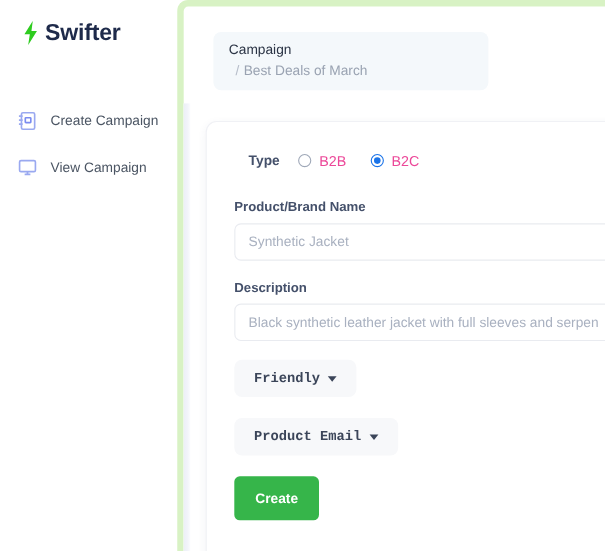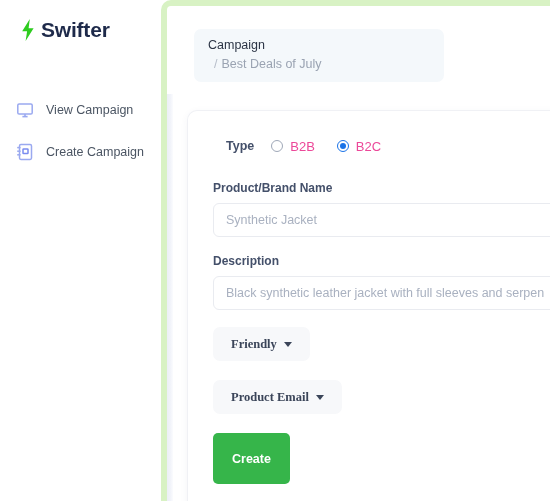--- a/index.html
+++ b/index.html
@@ -228,42 +228,42 @@
 
   .dropdown {
     display: inline-flex;
     align-items: center;
     gap: 7px;
     height: 34px;
     padding: 0 18px;
     background: #f7f8fa;
     border: none;
     border-radius: 7px;
-    font-family: Liberation Serif, serif;
+    font-family: Liberation Mono, monospace;
     font-size: 12.5px;
     font-weight: bold;
     color: #3b4559;
     cursor: pointer;
     margin-bottom: 19px;
   }
   .caret {
     width: 0; height: 0;
     border-left: 4px solid transparent;
     border-right: 4px solid transparent;
     border-top: 5px solid #3b4559;
     display: inline-block;
   }
   .dd-wrap { display: block; }
 
   .create-btn {
     display: inline-flex;
     align-items: center;
     justify-content: center;
     width: 77px;
-    height: 51px;
+    height: 40px;
     background: #36b54a;
     border: none;
     border-radius: 5px;
     color: #ffffff;
     font-family: "Liberation Sans", sans-serif;
     font-size: 12.5px;
     font-weight: bold;
     cursor: pointer;
   }
 </style>
@@ -275,53 +275,53 @@
   <aside class="sidebar">
 
     <div class="brand">
       <svg class="brand-bolt" viewBox="0 0 16 22">
         <path d="M9.8 0 L2.2 12.2 L7.1 12.2 L5.6 22 L13.6 9.2 L8.6 9.2 Z" fill="#2ecc1f"></path>
       </svg>
       <span class="brand-name">Swifter</span>
     </div>
 
     <nav class="nav">
-
-      <div class="nav-item">
-        <svg class="nav-icon" viewBox="0 0 18 18">
-          <rect x="1.8" y="3" width="14.4" height="10" rx="1.3" fill="none" stroke="#9aa9f0" stroke-width="1.5"></rect>
-          <line x1="6.4" y1="15.6" x2="11.6" y2="15.6" stroke="#9aa9f0" stroke-width="1.6"></line>
-          <line x1="9" y1="13" x2="9" y2="15.6" stroke="#9aa9f0" stroke-width="1.6"></line>
-        </svg>
-        <span class="nav-label">View Campaign</span>
-      </div>
 
       <div class="nav-item">
         <svg class="nav-icon" viewBox="0 0 18 18">
           <rect x="3.5" y="1.5" width="12" height="15" rx="1.4" fill="none" stroke="#9aa9f0" stroke-width="1.5"></rect>
           <rect x="7" y="6" width="5" height="4.5" rx="0.6" fill="none" stroke="#7b8cf0" stroke-width="1.5"></rect>
           <line x1="1.2" y1="4.6" x2="4.6" y2="4.6" stroke="#9aa9f0" stroke-width="1.5"></line>
           <line x1="1.2" y1="8.2" x2="4.6" y2="8.2" stroke="#9aa9f0" stroke-width="1.5"></line>
           <line x1="1.2" y1="11.8" x2="4.6" y2="11.8" stroke="#9aa9f0" stroke-width="1.5"></line>
         </svg>
         <span class="nav-label">Create Campaign</span>
       </div>
 
+      <div class="nav-item">
+        <svg class="nav-icon" viewBox="0 0 18 18">
+          <rect x="1.8" y="3" width="14.4" height="10" rx="1.3" fill="none" stroke="#9aa9f0" stroke-width="1.5"></rect>
+          <line x1="6.4" y1="15.6" x2="11.6" y2="15.6" stroke="#9aa9f0" stroke-width="1.6"></line>
+          <line x1="9" y1="13" x2="9" y2="15.6" stroke="#9aa9f0" stroke-width="1.6"></line>
+        </svg>
+        <span class="nav-label">View Campaign</span>
+      </div>
+
     </nav>
   </aside>
 
   <main class="main">
     <div class="outer-card">
       <div class="accent-mask"></div>
 
       <div class="panel-inner">
 
         <div class="breadcrumb-card">
           <div class="crumb-top">Campaign</div>
-          <div class="crumb-sub"><span class="crumb-slash">/</span><span>Best Deals of July</span></div>
+          <div class="crumb-sub"><span class="crumb-slash">/</span><span>Best Deals of March</span></div>
         </div>
 
         <section class="form-card">
           <div class="form-body">
 
             <div class="type-row">
               <span class="type-label">Type</span>
 
               <label class="radio-opt">
                 <span class="radio"></span>

